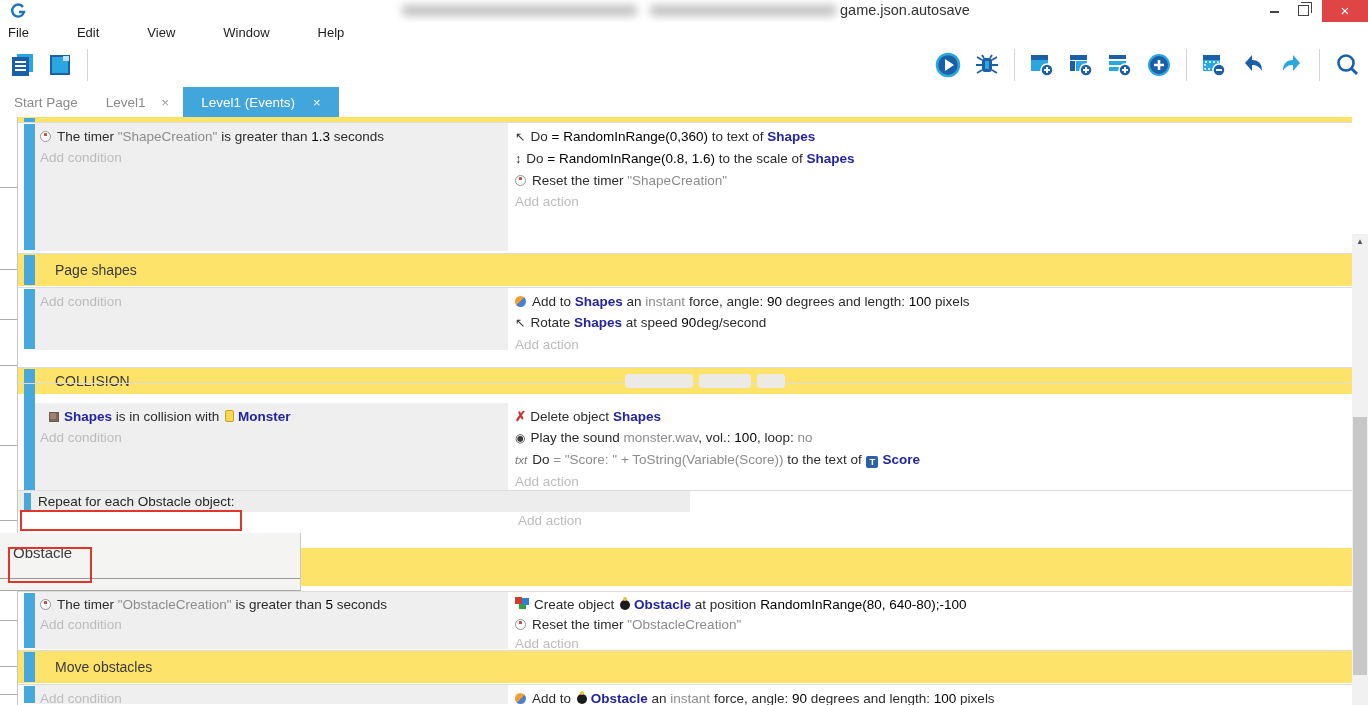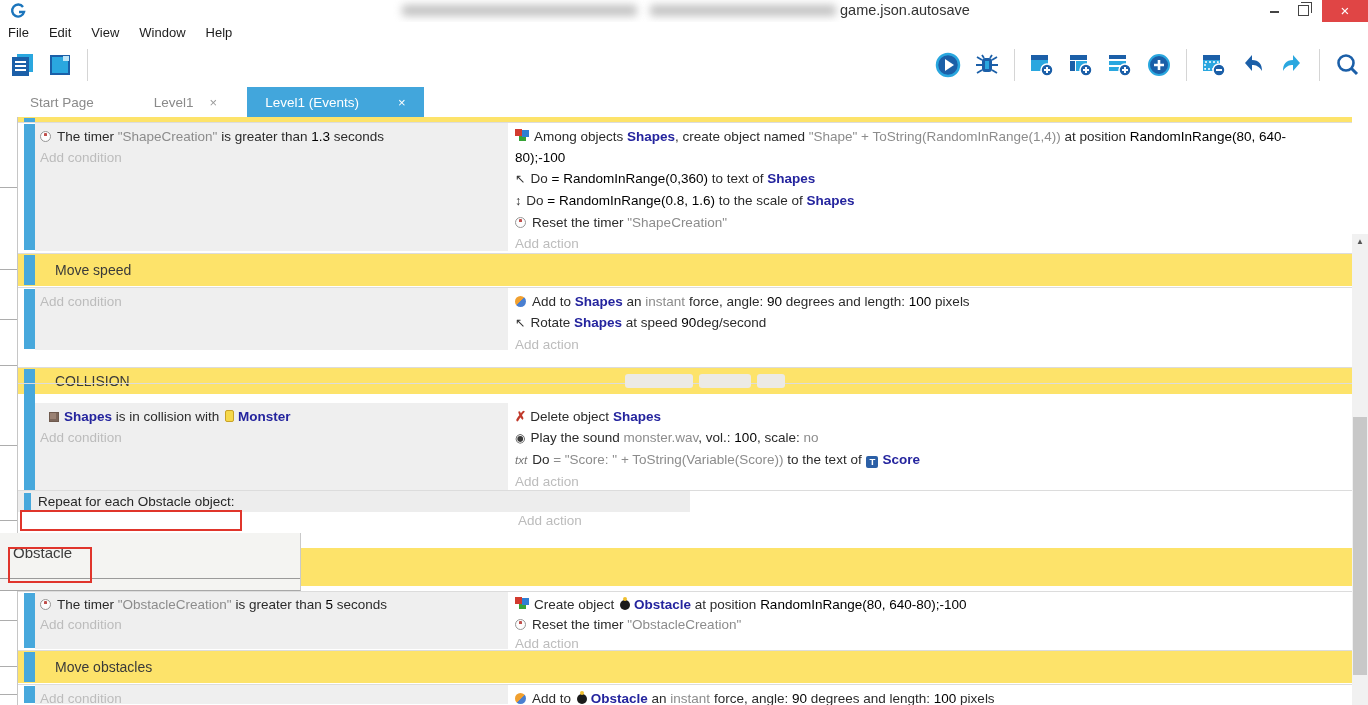--- a/index.html
+++ b/index.html
@@ -15,36 +15,36 @@
   .blob1 { left:402px; width:235px; }
   .blob2 { left:650px; width:186px; }
   .title-text { position:absolute; left:840px; top:2px; font-size:14.5px; color:#333; }
   .win-min { position:absolute; left:1270px; top:11px; width:9px; height:2px; background:#444; }
   .win-max { position:absolute; left:1298px; top:5px; width:11px; height:11px; border:1px solid #444; background:#fff; }
   .win-max::before { content:""; position:absolute; left:2px; top:-4px; width:10px; height:10px; border:1px solid #444; border-bottom:none; border-left:none; }
   .win-close { position:absolute; left:1322px; top:0; width:46px; height:22px; background:#e04545; color:#fff; text-align:center; line-height:21px; font-size:15px; }
 
   
   .menubar { position:absolute; left:0; top:22px; width:1368px; height:21px; background:#fff; display:flex; align-items:center; }
-  .menu-item { font-size:13px; color:#1c1c1c; padding:0 10px; }
+  .menu-item { font-size:13px; color:#1c1c1c; padding:0 24px; }
   .menu-item:first-child { padding-left:8px; }
 
   
   .toolbar { position:absolute; left:0; top:43px; width:1368px; height:44px; background:#fff; }
   .tb-left { position:absolute; left:8px; top:6px; display:flex; gap:8px; align-items:center; }
   .tb-sep { width:1px; height:32px; background:#d5d5d5; margin:0 3px; }
   .tb-right { position:absolute; right:6px; top:6px; display:flex; gap:9px; align-items:center; }
   .tb-btn { width:30px; height:32px; display:flex; align-items:center; justify-content:center; }
   .tb-btn svg { display:block; }
 
   
   .tabbar { position:absolute; left:0; top:87px; width:1368px; height:30px; background:#fff; display:flex; align-items:stretch; }
-  .tab { display:flex; align-items:center; font-size:13.5px; color:#8a8a8a; padding:0 30px; }
+  .tab { display:flex; align-items:center; font-size:13.5px; color:#8a8a8a; padding:0 14px; }
   .tab .close { margin-left:16px; color:#9a9a9a; font-size:13px; }
-  .tab.active { background:#42a6dc; color:#fff; padding:0 18px;gap:21px; }
+  .tab.active { background:#42a6dc; color:#fff; padding:0 18px; }
   .tab.active .close { color:#fff; margin-left:18px; }
 
   
   .events { position:absolute; left:0; top:117px; width:1368px; height:588px; background:#fff; }
   .gutter-line { position:absolute; left:17px; top:0; bottom:0; width:1px; background:#c6c6c6; }
   .tick { position:absolute; left:0; width:17px; height:1px; background:#adadad; }
 
   .block { position:absolute; left:18px; width:1334px; }
   .evbar { position:absolute; left:6px; top:1px; bottom:2px; width:11px; background:#47a8dc; }
   .cond { position:absolute; left:17px; top:0; bottom:1px; width:473px; background:#efefef; padding-top:3px; }
@@ -269,31 +269,30 @@
       <div class="evbar" style="bottom:0"></div>
     </div>
 
     <div class="block bordered" style="top:5px; height:130px;">
       <div class="evbar"></div>
       <div class="cond">
         <div class="line"><span class="ic clockic"></span><span class="p">The timer </span><span class="g">"ShapeCreation"</span><span class="p"> is greater than </span><span class="e">1.3</span><span class="p"> seconds</span></div>
         <div class="line"><span class="h">Add condition</span></div>
       </div>
       <div class="act">
-        <div class="line wrap"><span class="ic cubes"></span><span class="p">Among objects </span><span class="o">Shapes</span><span class="p">, create object named </span><span class="g">"Shape" + ToString(RandomInRange(1,4))</span><span class="p"> at position </span><span class="e">RandomInRange(80, 640-80);-100</span></div>
         <div class="line"><span class="ch">↖</span><span class="p">Do </span><span class="e">= RandomInRange(0,360)</span><span class="p"> to text of </span><span class="o">Shapes</span></div>
         <div class="line"><span class="ch">↕</span><span class="p">Do </span><span class="e">= RandomInRange(0.8, 1.6)</span><span class="p"> to the scale of </span><span class="o">Shapes</span></div>
         <div class="line"><span class="ic clockic"></span><span class="p">Reset the timer </span><span class="g">"ShapeCreation"</span></div>
         <div class="line"><span class="h">Add action</span></div>
       </div>
     </div>
 
     <div class="block comment bordered" style="top:136px; height:33px;">
       <div class="evbar"></div>
-      <div class="ctext">Move speed</div>
+      <div class="ctext">Page shapes</div>
     </div>
 
     <div class="block bordered" style="top:170px; height:64px;">
       <div class="evbar"></div>
       <div class="cond">
         <div class="line"><span class="h">Add condition</span></div>
       </div>
       <div class="act">
         <div class="line"><span class="ic forceic"></span><span class="p">Add to </span><span class="o">Shapes</span><span class="p"> an </span><span class="g">instant</span><span class="p"> force, angle: </span><span class="e">90</span><span class="p"> degrees and length: </span><span class="e">100</span><span class="p"> pixels</span></div>
         <div class="line"><span class="ch">↖</span><span class="p">Rotate </span><span class="o">Shapes</span><span class="p"> at speed </span><span class="e">90</span><span class="p">deg/second</span></div>
@@ -312,21 +311,21 @@
 
     <div class="block bordered" style="top:266px; height:126px;">
       <div class="evbar"></div>
       <div class="e3-body">
         <div class="cond">
           <div class="line indent"><span class="ic cube1"></span><span class="o">Shapes</span><span class="p"> is in collision with </span><span class="ic monsteric"></span><span class="o">Monster</span></div>
           <div class="line"><span class="h">Add condition</span></div>
         </div>
         <div class="act">
           <div class="line"><span class="xch">✗</span><span class="p">Delete object </span><span class="o">Shapes</span></div>
-          <div class="line"><span class="sch">◉</span><span class="p">Play the sound </span><span class="g">monster.wav</span><span class="p">, vol.: </span><span class="e">100</span><span class="p">, scale: </span><span class="g">no</span></div>
+          <div class="line"><span class="sch">◉</span><span class="p">Play the sound </span><span class="g">monster.wav</span><span class="p">, vol.: </span><span class="e">100</span><span class="p">, loop: </span><span class="g">no</span></div>
           <div class="line"><span class="bt">txt</span><span class="p">Do </span><span class="g">= "Score: " + ToString(Variable(Score))</span><span class="p"> to the text of </span><span class="bT">T</span><span class="o">Score</span></div>
           <div class="line"><span class="h">Add action</span></div>
         </div>
       </div>
     </div>
 
     <div class="block bordered" style="top:373px; height:20px;">
       <div class="e4-headerbg"></div>
       <div class="e4-bar"></div>
       <div class="e4-header-text">Repeat for each Obstacle object:</div>

